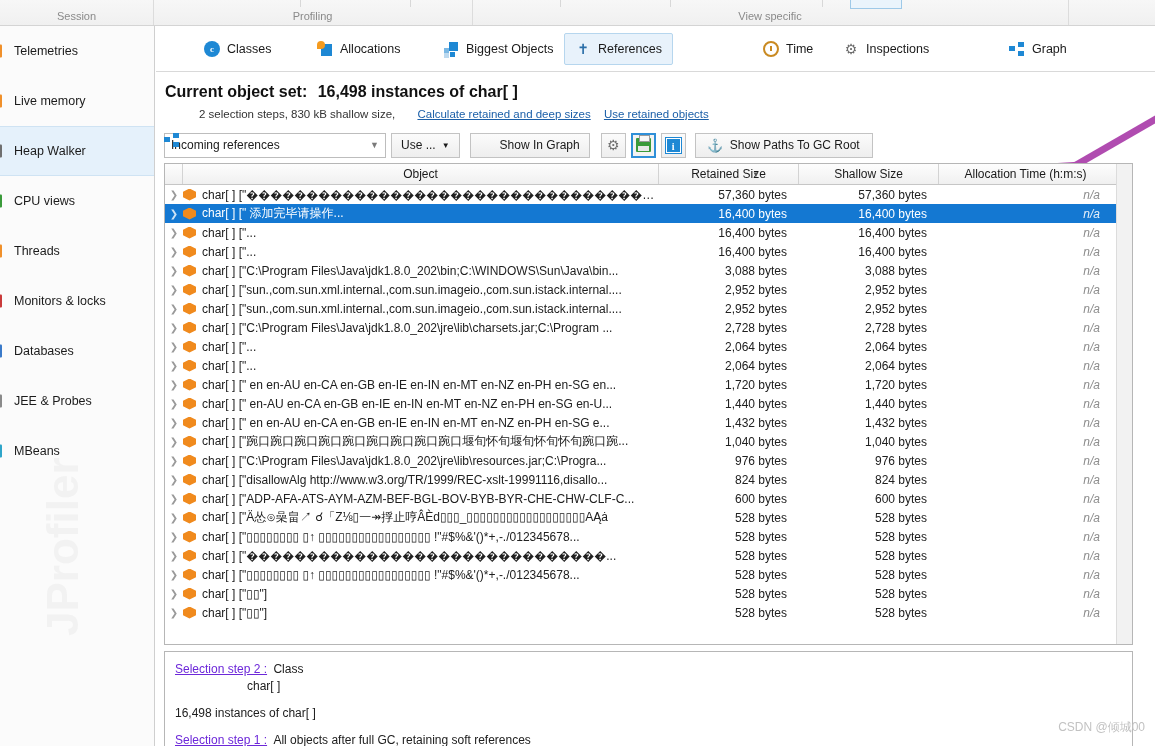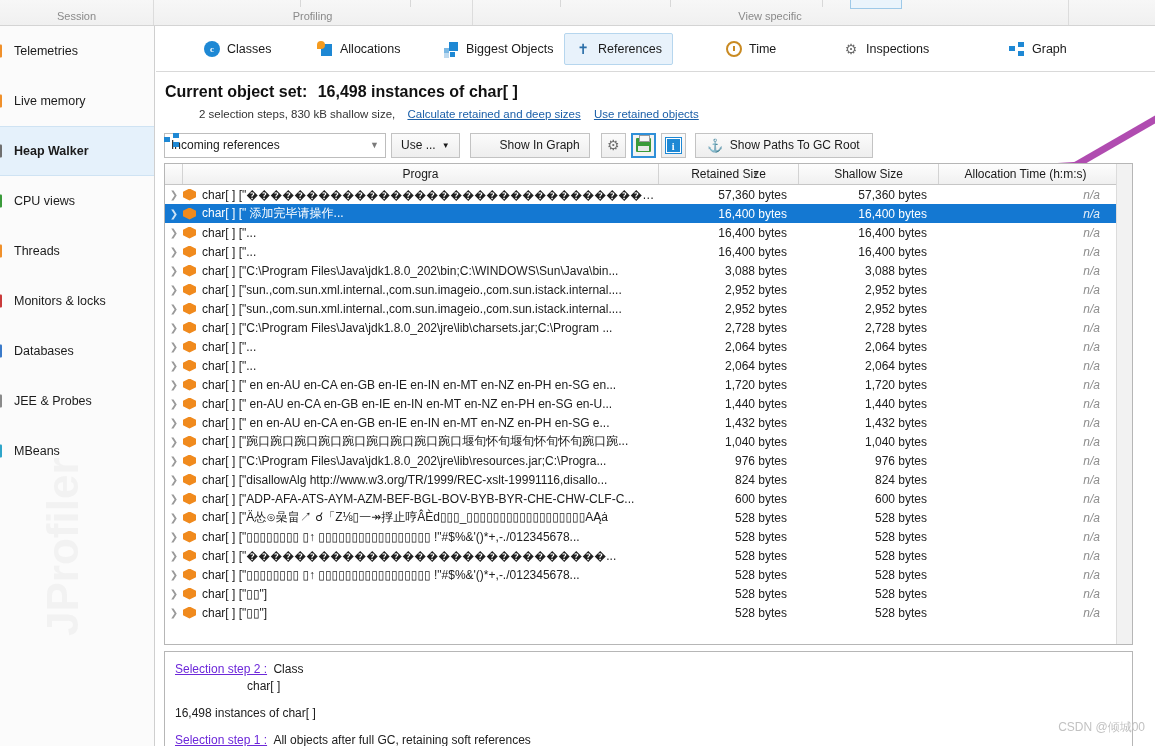--- a/index.html
+++ b/index.html
@@ -43,21 +43,20 @@
   }
   .side-item {
     position: relative; height: 50px; display: flex; align-items: center;
     padding-left: 14px; font-size: 12.5px; color: #1b1b1b;
     border-bottom: 1px solid transparent; cursor: default;
   }
   .side-item.sel {
     background: #e5f1fb;
     border-top: 1px solid #cfe3f3;
     border-bottom: 1px solid #cfe3f3;
-    font-weight: bold;
   }
   .side-item .stub {
     position: absolute; left: -5px; top: 50%; transform: translateY(-50%);
     width: 7px; height: 13px; border-radius: 1px;
   }
   .watermark-jp {
     position: absolute; left: -52px; top: 470px; width: 230px;
     transform: rotate(-90deg); transform-origin: center center;
     font-size: 44px; font-weight: bold; color: #f2f2f2;
     letter-spacing: 0px; white-space: nowrap; pointer-events: none;
@@ -275,41 +274,41 @@
         <span>Allocations</span>
       </div>
       <div class="tab" style="left:276px">
         <span class="ic ic-biggest"></span>
         <span>Biggest Objects</span>
       </div>
       <div class="tab sel" style="left:408px">
         <span class="ic ic-ref">✝</span>
         <span>References</span>
       </div>
-      <div class="tab" style="left:559px">
+      <div class="tab" style="left:596px">
         <span class="ic ic-time"></span>
         <span>Time</span>
       </div>
       <div class="tab" style="left:676px">
         <span class="ic ic-insp">⚙</span>
         <span>Inspections</span>
       </div>
       <div class="tab" style="left:842px">
         <span class="ic ic-graph"></span>
         <span>Graph</span>
       </div>
     </div>
 
     <div class="objset">
       <span>Current object set:</span>
       <span style="margin-left:6px">16,498 instances of char[ ]</span>
     </div>
     <div class="subline">
       <span>2 selection steps, 830 kB shallow size,</span>
-      <a style="margin-left:9px">Calculate retained and deep sizes</a>
+      <a style="margin-left:19px">Calculate retained and deep sizes</a>
       <a style="margin-left:10px">Use retained objects</a>
     </div>
 
     <div class="toolbar">
       <div class="combo">
         <span>Incoming references</span>
         <span class="chev">▼</span>
       </div>
       <div class="tbtn" style="">
         <span>Use ...</span>
@@ -340,21 +339,21 @@
           <path d="M6,0 L0,3 L6,6 L4.3,3 Z" fill="#b04cb0"></path>
         </marker>
       </defs>
       <line x1="148" y1="6" x2="23" y2="78" stroke="#b04cb0" stroke-width="7" marker-end="url(#ah)" stroke-linecap="butt"></line>
     </svg>
 
     <div class="table-wrap">
       <div class="thead">
         <div class="th" style="width:18px"></div>
         <div class="th" style="width:476px">
-          <span>Progra</span>
+          <span>Object</span>
         </div>
         <div class="th" style="width:140px">
           <span>Retained Size</span>
           <span class="sortarrow">▼</span>
         </div>
         <div class="th" style="width:140px">
           <span>Shallow Size</span>
         </div>
         <div class="th" style="width:173px; border-right:none">
           <span>Allocation Time (h:m:s)</span>

